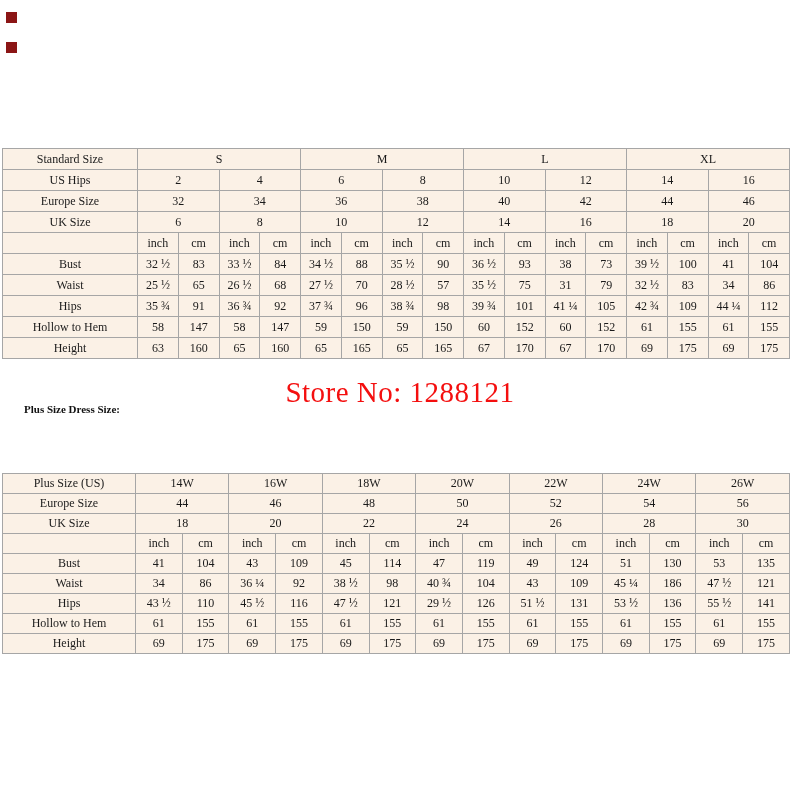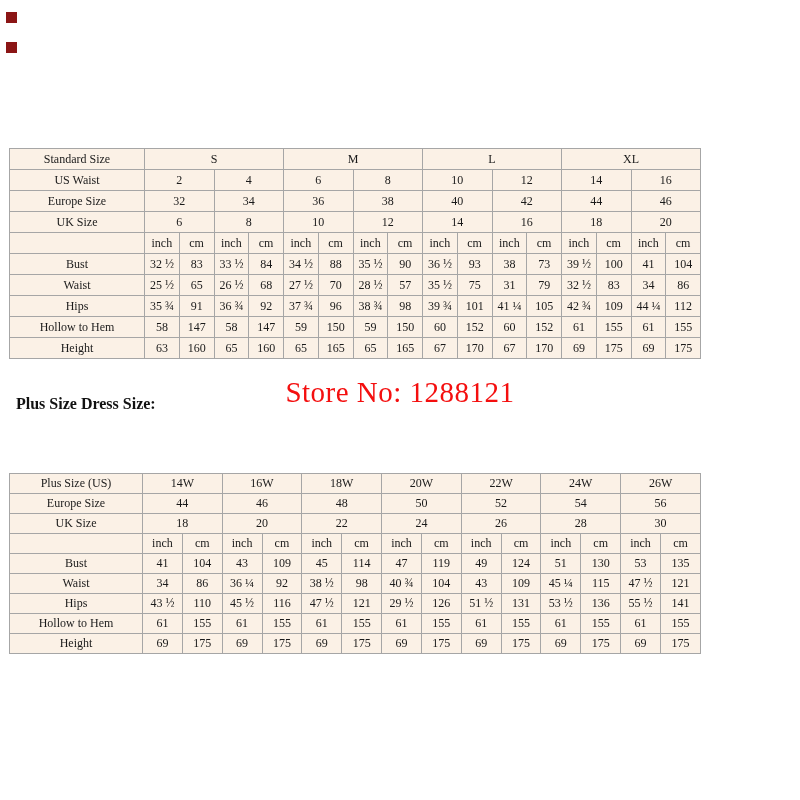--- a/index.html
+++ b/index.html
@@ -17,22 +17,22 @@
     left: 6px;
     width: 11px;
     height: 11px;
     background: #8b1515;
   }
   .corner-mark.m1 { top: 12px; }
   .corner-mark.m2 { top: 42px; }
 
   table.size-table {
     position: absolute;
-    left: 9px;
-    width: 692px;
+    left: 2px;
+    width: 788px;
     border-collapse: collapse;
     table-layout: fixed;
     background: var(--table-bg, #fbf1e6);
   }
   table.size-table th, table.size-table td {
     border: 1px solid var(--border, #a6a6a6);
     font-size: 12px;
     font-weight: normal;
     text-align: center;
     vertical-align: middle;
@@ -44,22 +44,22 @@
   #standard-table th, #standard-table td { height: 20px; }
   #plus-table { top: 430px; margin-top: 43px; }
   #plus-table th, #plus-table td { height: 19px; }
   .bold { font-weight: bold; }
   .lbl { font-size: 12px; }
 
   .plus-title {
     position: absolute;
     left: 12px;
     top: 391px;
-    margin: 4px;
-    font-size: 16px;
+    margin: 12px;
+    font-size: 11px;
     font-weight: bold;
     color: #111;
     z-index: 2;
   }
   .watermark {
     position: absolute;
     left: 0;
     top: 376px;
     width: 100%;
     text-align: center;
@@ -98,21 +98,21 @@
       </colgroup>
       <tbody>
         <tr>
           <th class="lbl bold">Standard Size</th>
           <th colspan="4" class="bold">S</th>
           <th colspan="4" class="bold">M</th>
           <th colspan="4" class="bold">L</th>
           <th colspan="4" class="bold">XL</th>
         </tr>
         <tr>
-          <th class="lbl bold">US Waist</th>
+          <th class="lbl bold">US Hips</th>
           <td colspan="2">2</td>
           <td colspan="2">4</td>
           <td colspan="2">6</td>
           <td colspan="2">8</td>
           <td colspan="2">10</td>
           <td colspan="2">12</td>
           <td colspan="2">14</td>
           <td colspan="2">16</td>
         </tr>
         <tr>
@@ -346,21 +346,21 @@
           <td>86</td>
           <td>36 ¼</td>
           <td>92</td>
           <td>38 ½</td>
           <td>98</td>
           <td>40 ¾</td>
           <td>104</td>
           <td>43</td>
           <td>109</td>
           <td>45 ¼</td>
-          <td>115</td>
+          <td>186</td>
           <td>47 ½</td>
           <td>121</td>
         </tr>
         <tr>
           <th class="lbl">Hips</th>
           <td>43 ½</td>
           <td>110</td>
           <td>45 ½</td>
           <td>116</td>
           <td>47 ½</td>

